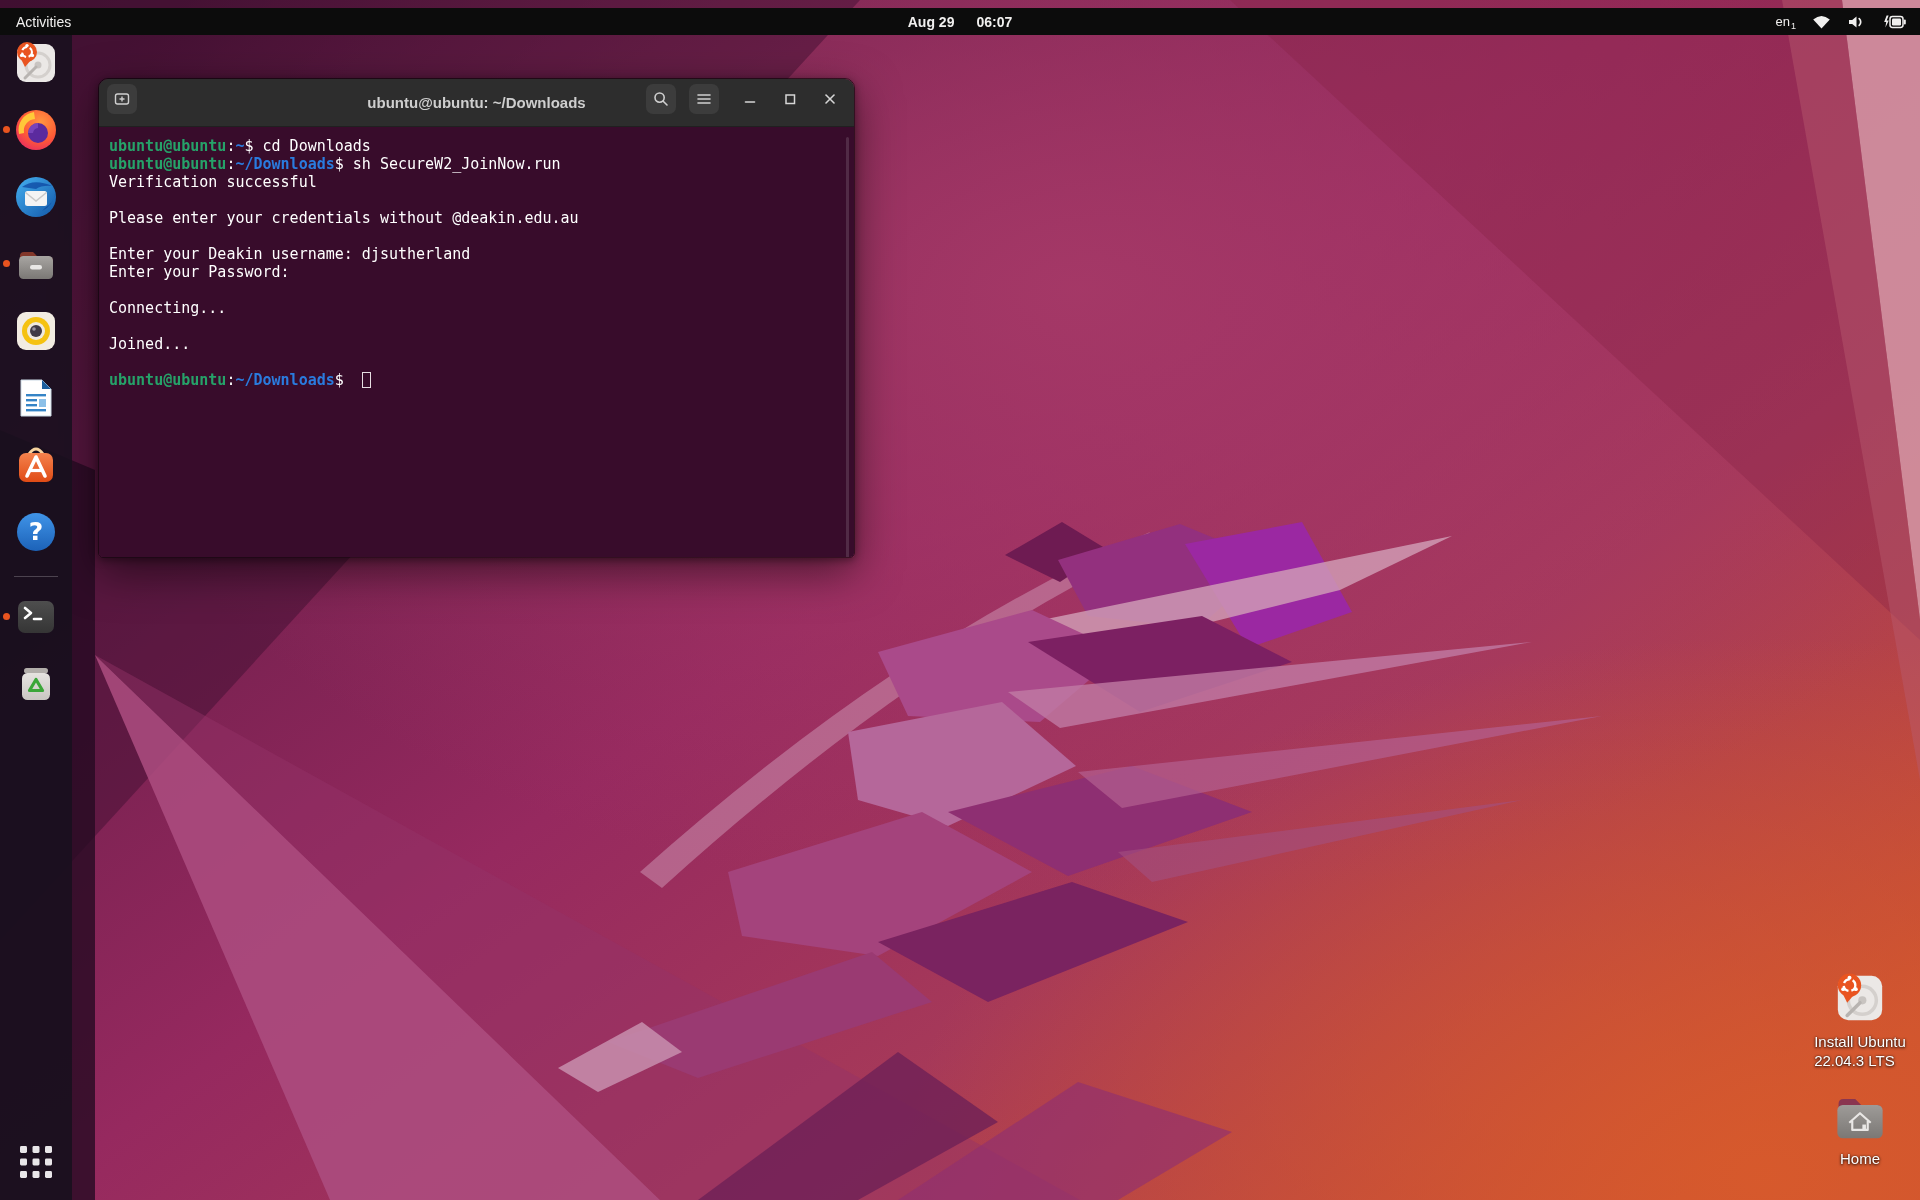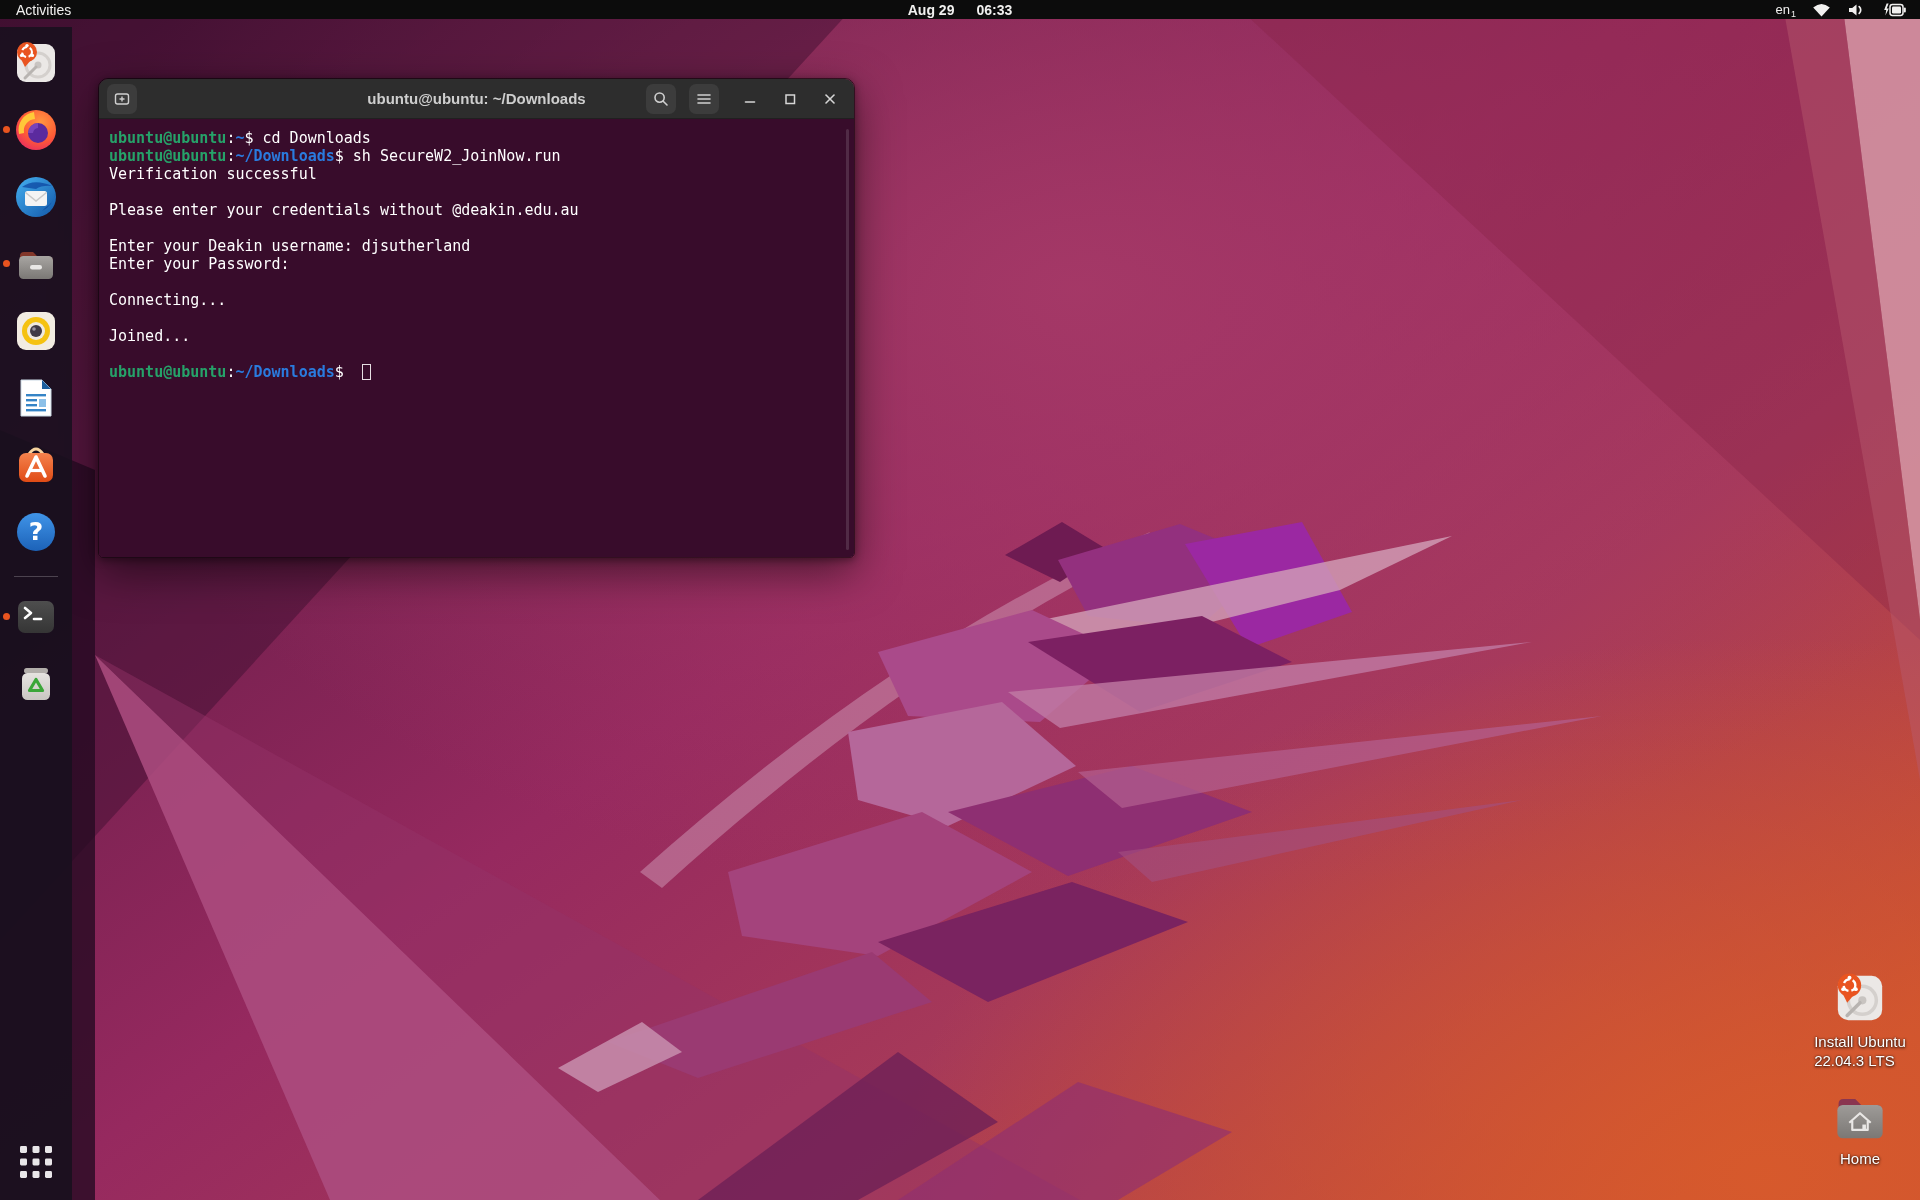--- a/index.html
+++ b/index.html
@@ -3,21 +3,21 @@
 <meta charset="utf-8">
 <style>
   * { margin:0; padding:0; box-sizing:border-box; }
   html,body { width:1920px; height:1200px; overflow:hidden; background:#000; font-family:"Liberation Sans",sans-serif; }
   #screen { position:relative; width:1920px; height:1200px; overflow:hidden; }
 
   
   #wallpaper { position:absolute; inset:0; }
 
   
-  #topbar { position:absolute; left:0; top:0; width:1920px; height:19px; background:#0c0c0c; z-index:50;
+  #topbar { position:absolute; left:0; top:8px; width:1920px; height:27px; background:#0c0c0c; z-index:50;
             display:flex; align-items:center; color:#f1f0ef; font-size:14px; }
   #activities { margin-left:16px; cursor:pointer; }
   #clock { position:absolute; left:50%; transform:translateX(-50%); display:flex; gap:22px; font-weight:700; font-size:14px; }
   #tray { position:absolute; right:13px; display:flex; align-items:center; gap:16px; }
   #kbd-indicator { font-size:13px; display:flex; align-items:flex-end; gap:1px; }
   #kbd-indicator .sub { font-size:9px; transform:translateY(2px); }
   .tray-svg { display:block; }
 
   
   #dock { position:absolute; left:0; top:27px; width:72px; height:1173px; background:rgba(24,16,30,0.88); z-index:40;
@@ -26,21 +26,21 @@
   .dock-item svg { width:48px; height:48px; }
   .running-dot { visibility:hidden; position:absolute; left:3px; top:20px; width:7px; height:7px; border-radius:50%; background:#e9541f; }
   #dock-divider { width:44px; height:1px; background:rgba(255,255,255,0.22); margin:1px 0 16px 0; }
   #show-apps { margin-top:auto; margin-bottom:14px; cursor:pointer; }
 
   
   #terminal-window { position:absolute; left:98px; top:78px; width:757px; height:480px; z-index:30;
                      border-radius:10px 10px 5px 5px; overflow:hidden;
                      box-shadow:0 14px 44px rgba(0,0,0,0.5), 0 2px 8px rgba(0,0,0,0.4);
                      border:1px solid rgba(0,0,0,0.65); }
-  #titlebar { height:40px; background:#2d2d2d; border-bottom:1px solid #202020; position:relative;
+  #titlebar { height:48px; background:#2d2d2d; border-bottom:1px solid #202020; position:relative;
               display:flex; align-items:center; }
   #window-title { position:absolute; left:0; right:0; text-align:center; color:#cecece; font-weight:700; font-size:15px; pointer-events:none; }
   .tb-btn { position:absolute; top:5px; width:30px; height:30px; border-radius:7px; background:#3c3c3c;
             display:flex; align-items:center; justify-content:center; cursor:pointer; }
   #new-tab-btn { left:8px; }
   #search-btn { left:547px; }
   #menu-btn { left:590px; }
   .ctrl-btn { position:absolute; top:5px; width:30px; height:30px; display:flex; align-items:center; justify-content:center; cursor:pointer; }
   #min-btn { left:636px; } #max-btn { left:676px; } #close-btn { left:716px; }
 
@@ -109,21 +109,21 @@
     <path d="M608,1042 L872,952 L932,1002 L698,1078 Z" fill="#9a3a72"></path>
     <path d="M558,1068 L642,1022 L682,1052 L598,1092 Z" fill="#c88fae" opacity="0.85"></path>
     <path d="M698,1200 L898,1052 L998,1122 L858,1200 Z" fill="#6e2156" opacity="0.8"></path>
     <path d="M898,1200 L1078,1082 L1232,1132 L1118,1200 Z" fill="#903070" opacity="0.65"></path>
   </svg>
 
   <div id="topbar">
     <span id="activities">Activities</span>
     <div id="clock">
       <span>Aug 29</span>
-      <span>06:33</span>
+      <span>06:07</span>
     </div>
     <div id="tray">
       <span id="kbd-indicator">
         <span>en</span>
           <span class="sub">1</span>
       </span>
       <svg class="tray-svg" width="19" height="16" viewBox="0 0 19 16">
         <path d="M9.5,14.5 L1.2,5.4 Q9.5,-1.6 17.8,5.4 Z" fill="#f1f0ef"></path>
       </svg>
       <svg class="tray-svg" width="19" height="16" viewBox="0 0 19 16">

